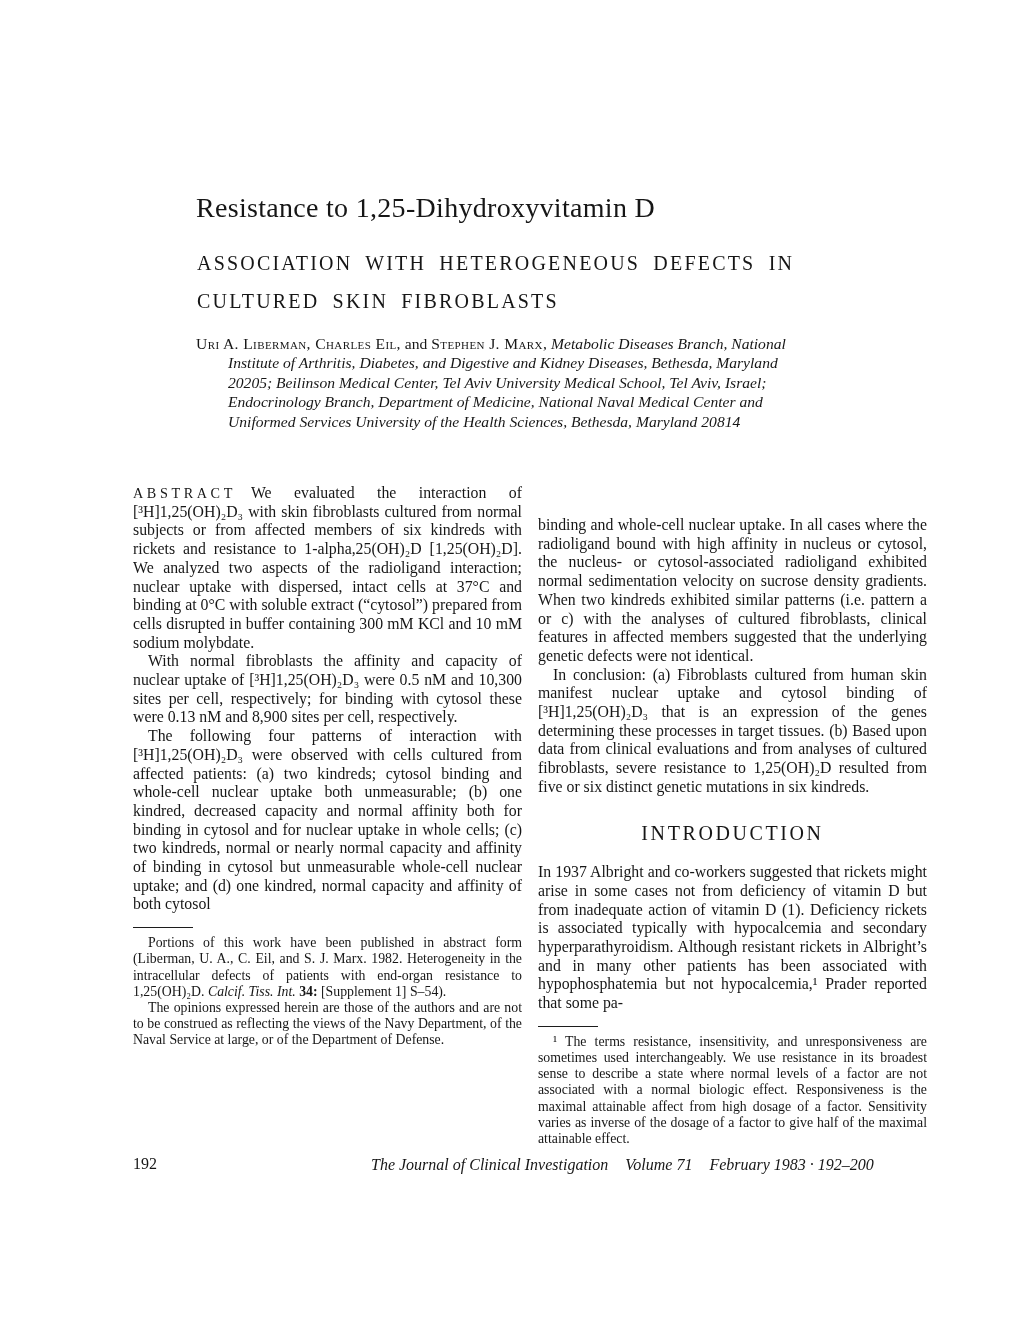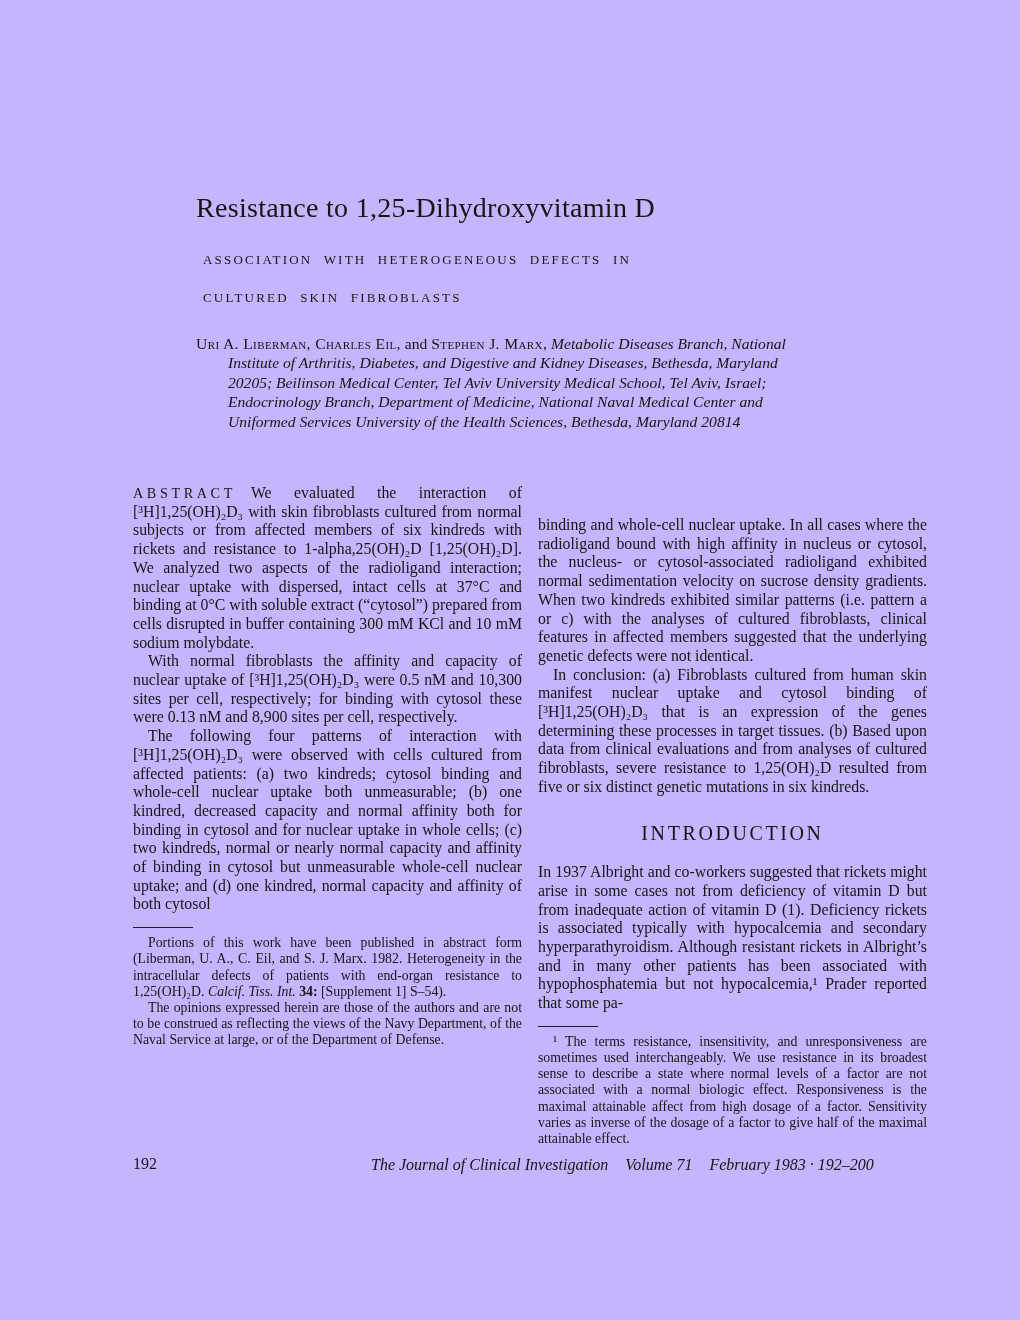--- a/index.html
+++ b/index.html
@@ -1,37 +1,37 @@
 <!DOCTYPE html>
 <html><head>
 <meta charset="utf-8">
 <style>
   html, body { margin: 0; padding: 0; background: #e8e8e8; }
   .page {
     position: relative;
     width: 1020px;
     height: 1320px;
-    background: #c4b5fd;
+    background: #ffffff;
     color: #161616;
     font-family: "Liberation Serif", "DejaVu Serif", serif;
     overflow: hidden;
   }
   .title {
     position: absolute;
     left: 196px; top: 192px;
     margin: 0;
     font-size: 28px;
     font-weight: normal;
     letter-spacing: 0.3px;
     white-space: nowrap;
   }
   .subtitle {
     position: absolute;
-    left: 203px;
-    font-size: 13px;
+    left: 197px;
+    font-size: 20px;
     letter-spacing: 2.2px;
     word-spacing: 6px;
     white-space: nowrap;
   }
   .s1 { top: 252px; }
   .s2 { top: 290px; }
   .authors {
     position: absolute;
     left: 196px; top: 334px;
     width: 575px;

